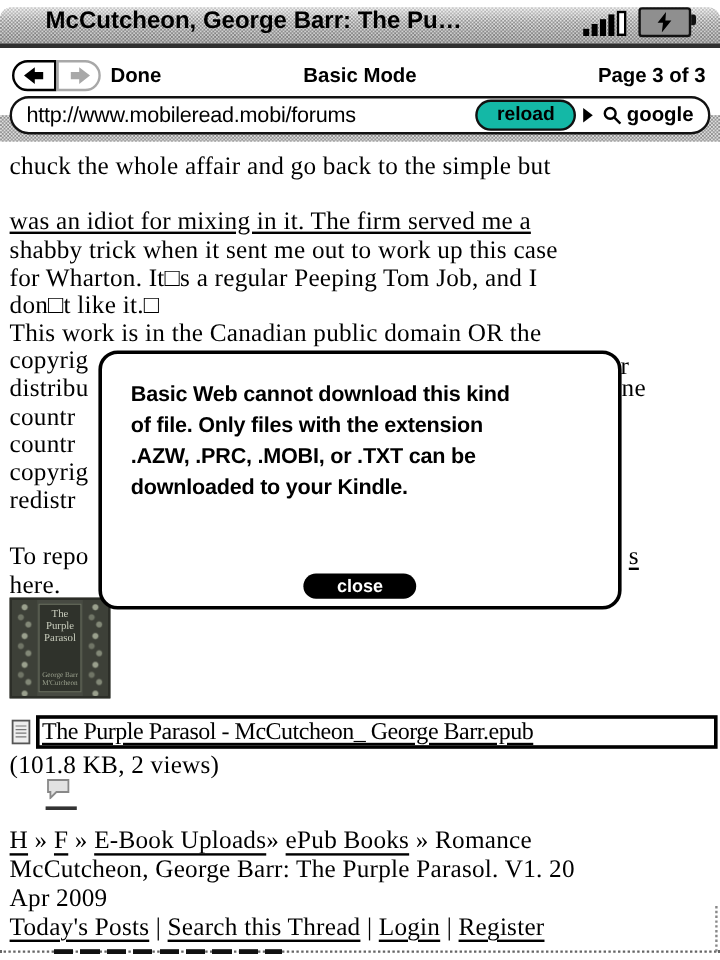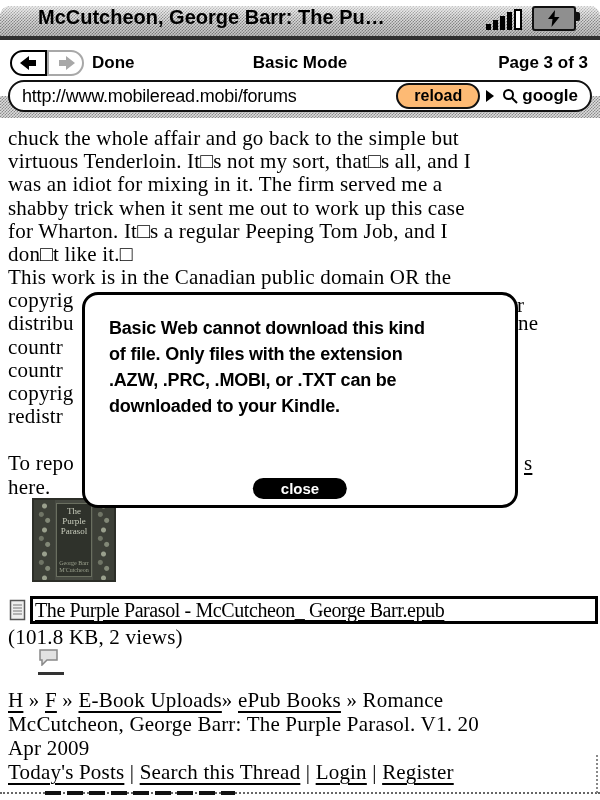--- a/index.html
+++ b/index.html
@@ -26,36 +26,36 @@
   .navrow{position:absolute;top:10px;left:0;width:100%;height:26px;}
   .navbtn{position:absolute;top:0;width:37px;height:26px;box-sizing:border-box;display:flex;align-items:center;justify-content:center;background:#fff;}
   .navbtn.back{left:10px;border:2px solid #000;border-radius:14px 0 0 14px;}
   .navbtn.fwd{left:47px;border:2px solid #a8a8a8;border-radius:0 14px 14px 0;}
   .navlabel{position:absolute;top:3px;font-size:17px;font-weight:700;}
   .urlstrip{position:absolute;top:56px;left:0;width:600px;height:22px;}
   .urlbar{position:absolute;top:40px;left:8px;width:584px;height:32px;box-sizing:border-box;background:#fff;
           border:2px solid #111;border-radius:17px;display:flex;align-items:center;padding:0 12px;z-index:2;}
   .urltext{font-size:18px;white-space:nowrap;letter-spacing:-0.2px;}
   .reloadbtn{margin-left:auto;border:2px solid #111;border-radius:13px;padding:0 16px;height:22px;line-height:22px;
-             font-size:16px;font-weight:700;background:#fdba74;}
+             font-size:16px;font-weight:700;background:#14b8a6;}
   .tri{width:0;height:0;border-left:8px solid #000;border-top:6px solid transparent;border-bottom:6px solid transparent;margin:0 8px 0 6px;}
   .google{display:flex;align-items:center;gap:4px;font-size:17px;font-weight:700;}
   
   .content{position:absolute;top:0;left:0;width:600px;height:800px;}
   .tline{position:absolute;font-family:"Liberation Serif",serif;font-size:21px;letter-spacing:0.2px;white-space:nowrap;}
   .tline.link{text-decoration:underline;text-decoration-thickness:2px;text-underline-offset:3px;}
   
   .dialog{position:absolute;left:82px;top:292px;width:436px;height:216px;box-sizing:border-box;background:#fff;
           border:3px solid #000;border-radius:16px;z-index:10;padding-left:28px;}
   .dlgmsg{position:absolute;left:24px;top:20px;font-size:18px;font-weight:700;line-height:26px;letter-spacing:-0.2px;}
   .closebtn{position:absolute;left:50%;transform:translateX(-50%);bottom:6px;background:#000;color:#fff;
             border-radius:12px;padding:2px 28px;font-size:15px;font-weight:700;}
   
   .cover{position:absolute;left:8px;top:498px;width:84px;height:84px;box-sizing:border-box;background:#474a42;
-         border:2px solid #2c2e28;display:flex;z-index:1;margin-left:24px;}
+         border:2px solid #2c2e28;display:flex;z-index:1;}
   .cover .strip{width:21px;background-color:#3d4038;
      background-image:radial-gradient(circle at 50% 25%,#9aa08d 2px,transparent 3px),
                       radial-gradient(circle at 35% 60%,#707566 2px,transparent 3px),
                       radial-gradient(circle at 65% 85%,#828877 2px,transparent 3px);
      background-size:21px 24px;}
   .cover .panel{flex:1;background:#2f322b;border:1px solid #6a6f60;margin:3px 1px;display:flex;flex-direction:column;
          align-items:center;justify-content:space-between;padding:2px 0;}
   .cover .ctitle{font-family:"Liberation Serif",serif;font-size:9px;line-height:10px;color:#c9cdbd;text-align:center;}
   .cover .cauthor{font-family:"Liberation Serif",serif;font-size:6px;line-height:7px;color:#9aa08d;text-align:center;}
   
@@ -121,22 +121,21 @@
           <circle cx="6.5" cy="6.5" r="4.5" fill="none" stroke="#000" stroke-width="2"></circle>
           <line x1="10" y1="10" x2="15" y2="15" stroke="#000" stroke-width="2"></line>
           </svg>
         <span>google</span>
       </span>
     </div>
   </div>
 
   <div class="content">
       <div class="tline" style="left: 8px; top: 126px;">chuck the whole affair and go back to the simple but</div>
-      <div class="tline" style="left: 8px; top: 149px;">virtuous Tenderloin. It□s not my sort, that□s all, and I</div>
-      <div class="tline" style="left: 8px; top: 172px;">was an idiot for mixing in it. The firm served me a</div>
+      <div class="tline" style="left: 8px; top: 172px; text-decoration: underline;">was an idiot for mixing in it. The firm served me a</div>
       <div class="tline" style="left: 8px; top: 196px;">shabby trick when it sent me out to work up this case</div>
       <div class="tline" style="left: 8px; top: 219px;">for Wharton. It□s a regular Peeping Tom Job, and I</div>
       <div class="tline" style="left: 8px; top: 242px;">don□t like it.□</div>
       <div class="tline" style="left: 8px; top: 265px;">This work is in the Canadian public domain OR the</div>
       <div class="tline" style="left: 8px; top: 288px;">copyrig</div>
       <div class="tline" style="left: 517px; top: 293px;">r</div>
       <div class="tline" style="left: 8px; top: 311px;">distribu</div>
       <div class="tline" style="left: 518px; top: 311px;">ne</div>
       <div class="tline" style="left: 8px; top: 335px;">countr</div>
       <div class="tline" style="left: 8px; top: 358px;">countr</div>

